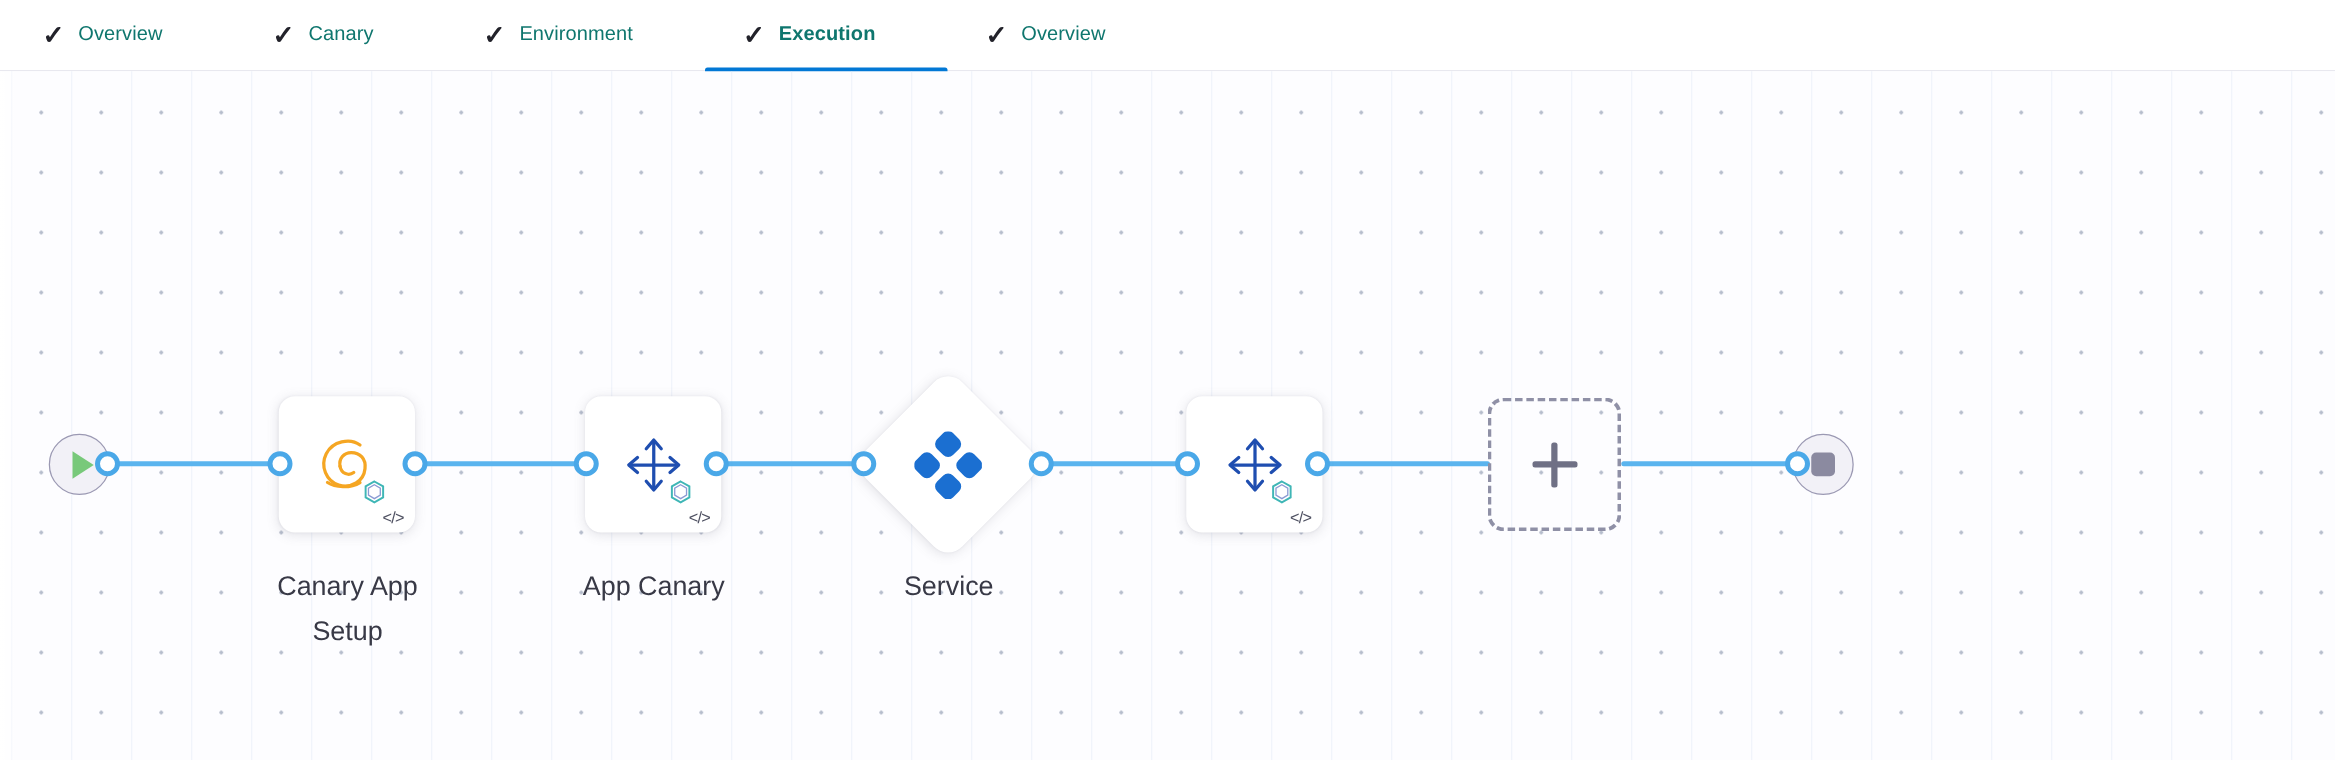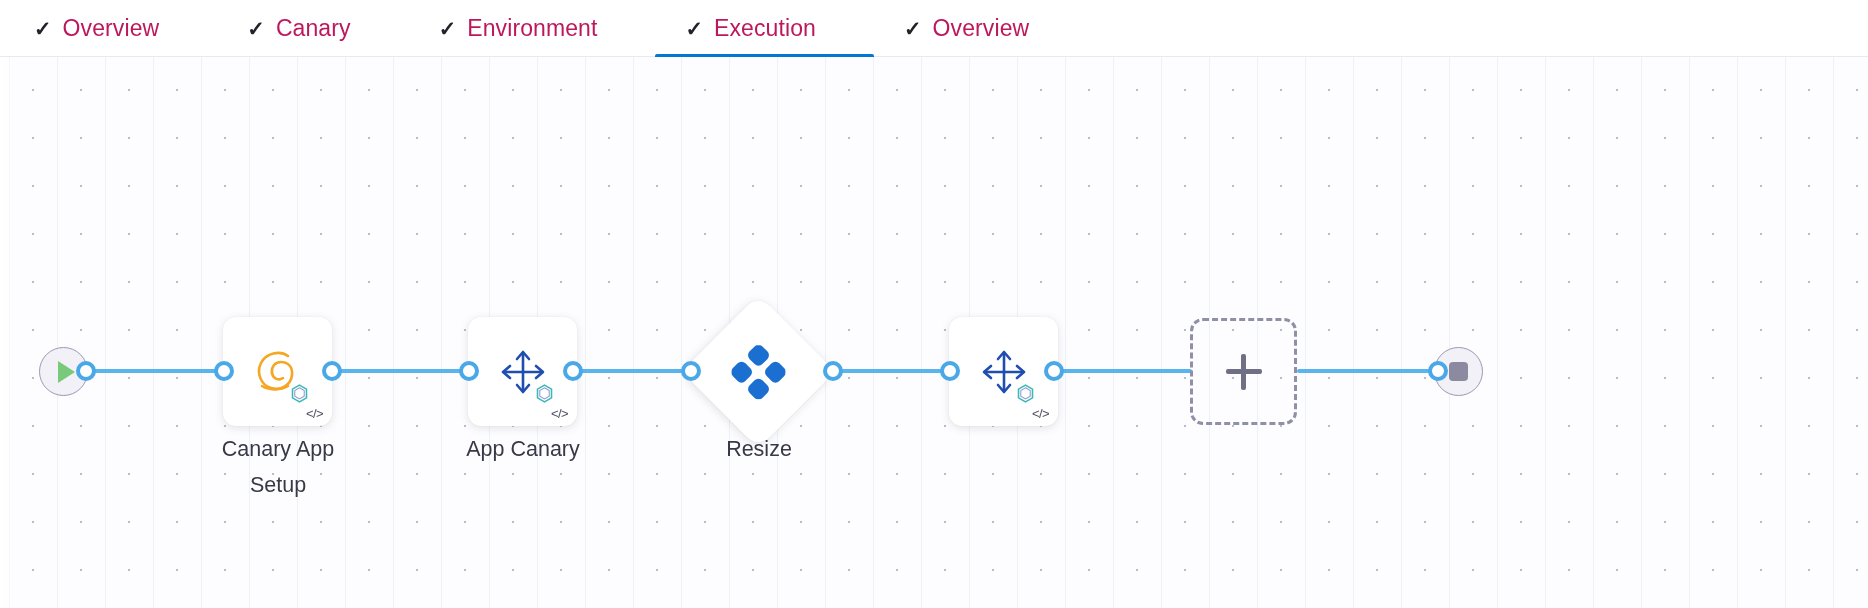--- a/index.html
+++ b/index.html
@@ -33,25 +33,25 @@
     white-space: nowrap;
   }
   .tab:last-child { margin-right: 0; }
   .tab .check {
     font-size: 21px;
     line-height: 1;
     color: #22222a;
     font-weight: 600;
   }
   .tab .tlabel {
-    font-size: 23px;
-    color: #be185d;
+    font-size: 16px;
+    color: #0f766e;
     letter-spacing: 0.1px;
   }
-  .tab.active .tlabel { font-weight: 400; }
+  .tab.active .tlabel { font-weight: 700; }
   .tab.active::after {
     content: "";
     position: absolute;
     left: -30px;
     right: -30px;
     bottom: -1px;
     height: 4px;
     background: #0278d5;
     border-radius: 2px 2px 0 0;
   }
@@ -203,21 +203,21 @@
     z-index: 3;
     cursor: pointer;
   }
   .plus-h, .plus-v { position: absolute; background: #6f7085; border-radius: 2px; }
   .plus-h { width: 36px; height: 4.5px; }
   .plus-v { width: 4.5px; height: 36px; }
 
   
   .nodelabel {
     position: absolute;
-    top: 114px;
+    top: 134px;
     width: 210px;
     text-align: center;
     font-size: 21.5px;
     line-height: 36px;
     color: #383946;
     z-index: 2;
     pointer-events: none;
   }
   .nodelabel.muted { color: #9295a8; top: 118px; }
 </style>
@@ -322,21 +322,21 @@
         <svg class="diamond-icon" width="54" height="54" viewBox="0 0 54 54">
           <g fill="#1b6fd1" transform="rotate(45 27 27)">
             <rect x="6" y="6" width="18" height="18" rx="5.5"></rect>
             <rect x="30" y="6" width="18" height="18" rx="5.5"></rect>
             <rect x="6" y="30" width="18" height="18" rx="5.5"></rect>
             <rect x="30" y="30" width="18" height="18" rx="5.5"></rect>
           </g>
         </svg>
       </div>
       <div class="nodelabel" style="left:-50px">
-        <div>Resize</div>
+        <div>Service</div>
       </div>
     </div>
 
     <div class="port" style="left:823px"></div>
     <div class="wire" style="left:839px; width:104px"></div>
     <div class="port" style="left:940px"></div>
 
     <div class="step" style="left:949px">
       <div class="card">
         <div class="icon-wrap">

